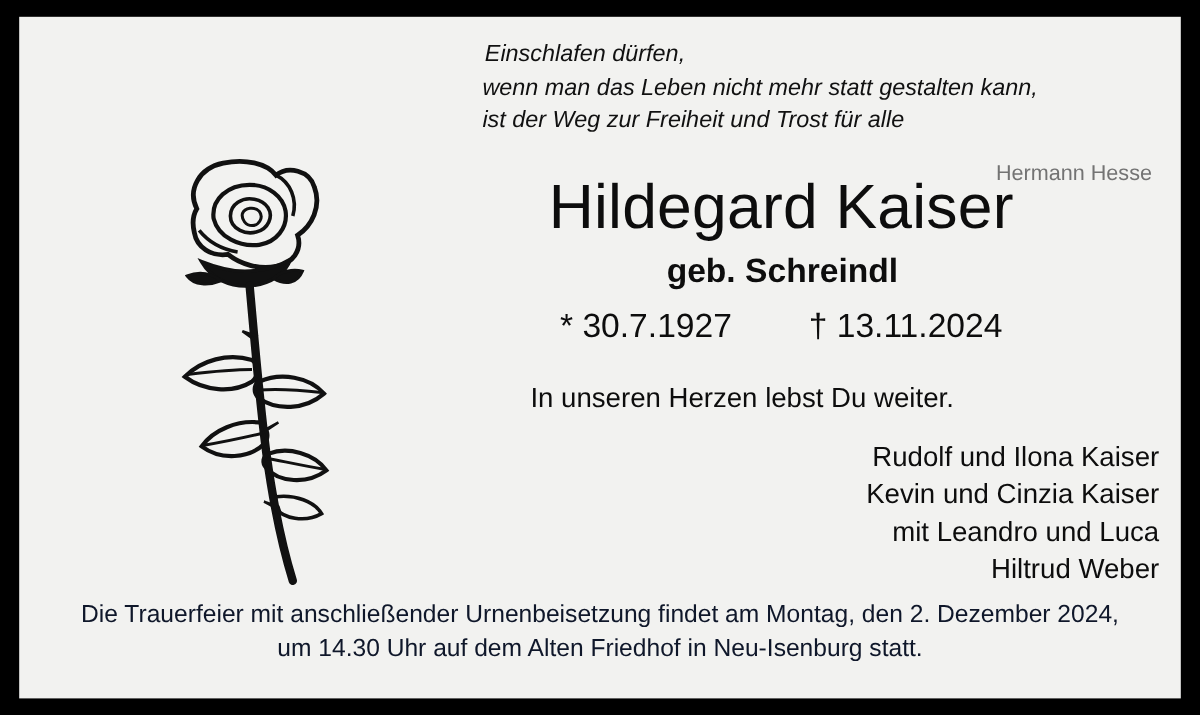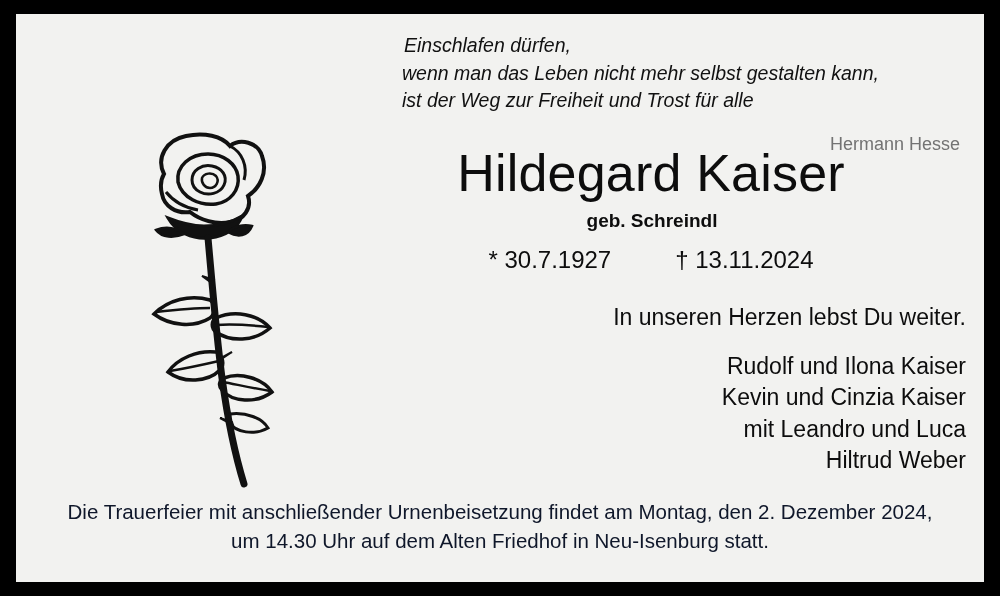--- a/index.html
+++ b/index.html
@@ -78,40 +78,40 @@
   .deceased-name {
     font-size: 52px;
     font-weight: 400;
     letter-spacing: 0.2px;
     line-height: 1.06;
     text-align: center;
     padding-right: 30px;
   }
   .maiden-name {
     margin-top: 9px;
-    font-size: 19px;
+    font-size: 28px;
     font-weight: 700;
     text-align: center;
     padding-right: 28px;
   }
   .dates-row {
     margin-top: 14px;
     display: flex;
     justify-content: center;
     align-items: baseline;
     gap: 64px;
-    font-size: 24px;
+    font-size: 28px;
     padding-right: 30px;
   }
   .date-birth, .date-death { white-space: nowrap; }
 
   .memorial-line {
     margin-top: 30px;
     font-size: 23px;
-    text-align: right;
+    text-align: left;
     padding-left: 76px;
   }
   .mourners {
     margin-top: 20px;
     font-size: 23px;
     line-height: 1.36;
     text-align: right;
     padding-left: 76px;
   }
   .mourner-line { white-space: nowrap; }
@@ -130,21 +130,21 @@
   .footer-line { white-space: nowrap; }
 </style>
 </head>
 <body>
 
 <div class="obituary-frame">
   <div class="obituary-card">
 
     <div class="quote-block">
       <div class="quote-line l1">Einschlafen dürfen,</div>
-      <div class="quote-line l2">wenn man das Leben nicht mehr selbst gestalten kann,</div>
+      <div class="quote-line l2">wenn man das Leben nicht mehr statt gestalten kann,</div>
       <div class="quote-line l3">ist der Weg zur Freiheit und Trost für alle</div>
       <div class="quote-author">Hermann Hesse</div>
     </div>
 
     <div class="rose-art">
       <svg viewBox="0 0 190 370" width="190" height="370" aria-hidden="true">
         <g fill="#111111" stroke="#111111">
 
           <path d="M52 52 C44 36 54 18 74 14 C92 10 110 14 118 24 C128 16 146 20 150 34 C156 50 148 66 136 74 C140 86 132 98 118 100 C104 103 88 98 78 90 C64 92 52 84 50 72 C48 64 49 57 52 52 Z" fill="none" stroke-width="4"></path>
 

